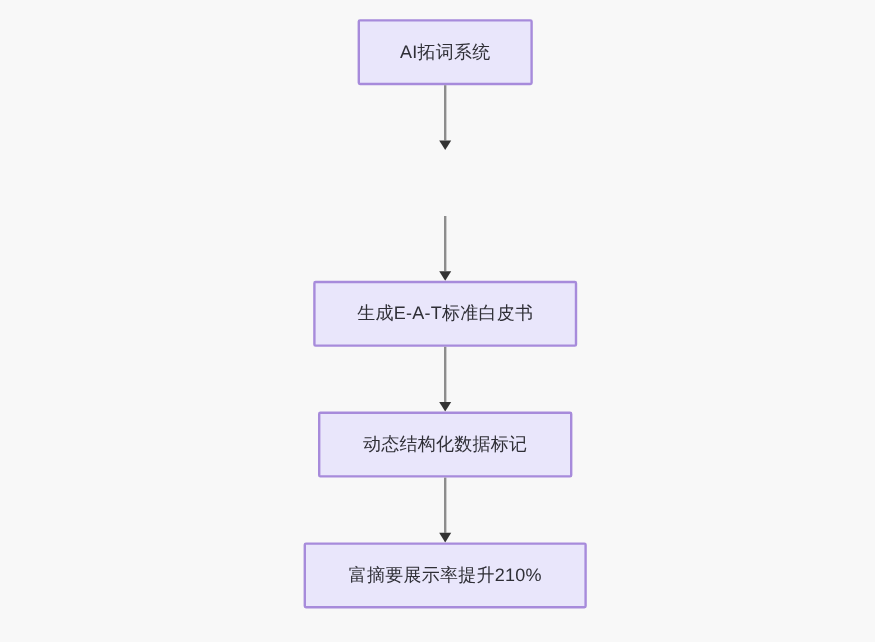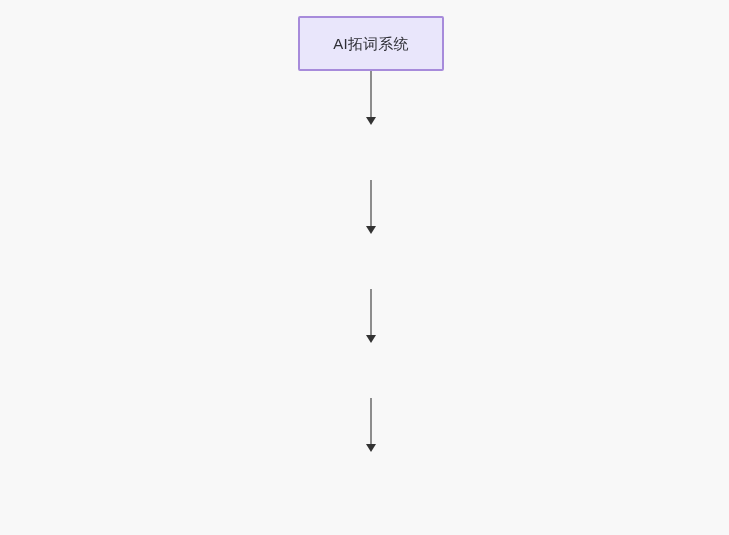--- a/index.html
+++ b/index.html
@@ -61,22 +61,31 @@
     <span class="node-label">AI拓词系统</span>
   </div>
 
   <div class="edge" style="left:370px; top:71px; height:46px;"></div>
   <div class="arrowhead" style="left:365.5px; top:117px;"></div>
 
 
   <div class="edge" style="left:370px; top:180px; height:46px;"></div>
   <div class="arrowhead" style="left:365.5px; top:226px;"></div>
 
+  <div class="node" style="left:261px; top:234px; width:220px; height:55px;">
+    <span class="node-label">生成E-A-T标准白皮书</span>
+  </div>
 
   <div class="edge" style="left:370px; top:289px; height:46px;"></div>
   <div class="arrowhead" style="left:365.5px; top:335px;"></div>
 
+  <div class="node" style="left:265px; top:343px; width:212px; height:55px;">
+    <span class="node-label">动态结构化数据标记</span>
+  </div>
 
   <div class="edge" style="left:370px; top:398px; height:46px;"></div>
   <div class="arrowhead" style="left:365.5px; top:444px;"></div>
 
+  <div class="node" style="left:253px; top:452px; width:236px; height:55px;">
+    <span class="node-label">富摘要展示率提升210%</span>
+  </div>
 
 </div>
 
 </body></html>

